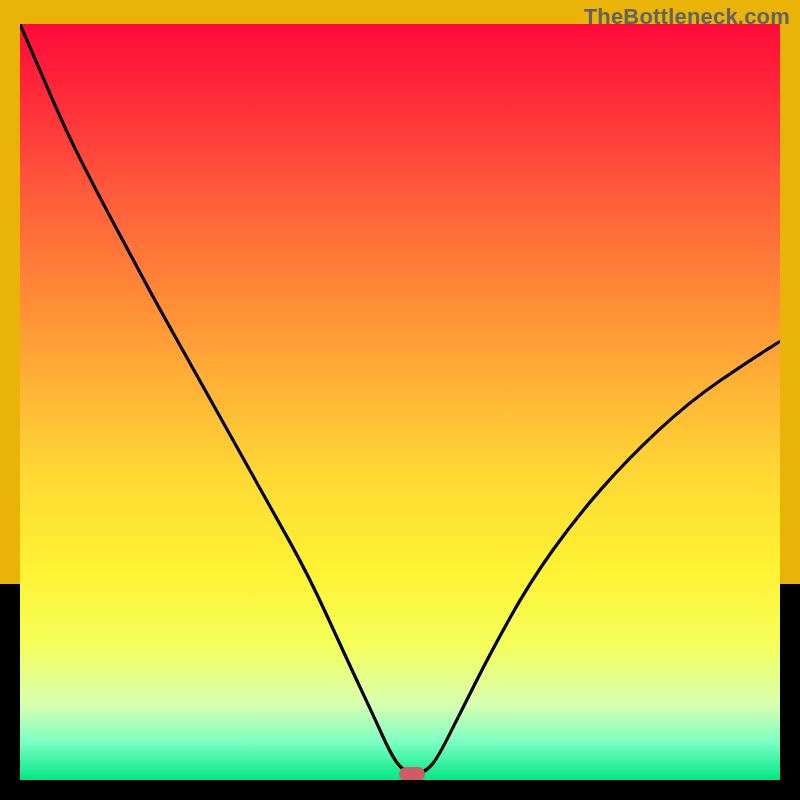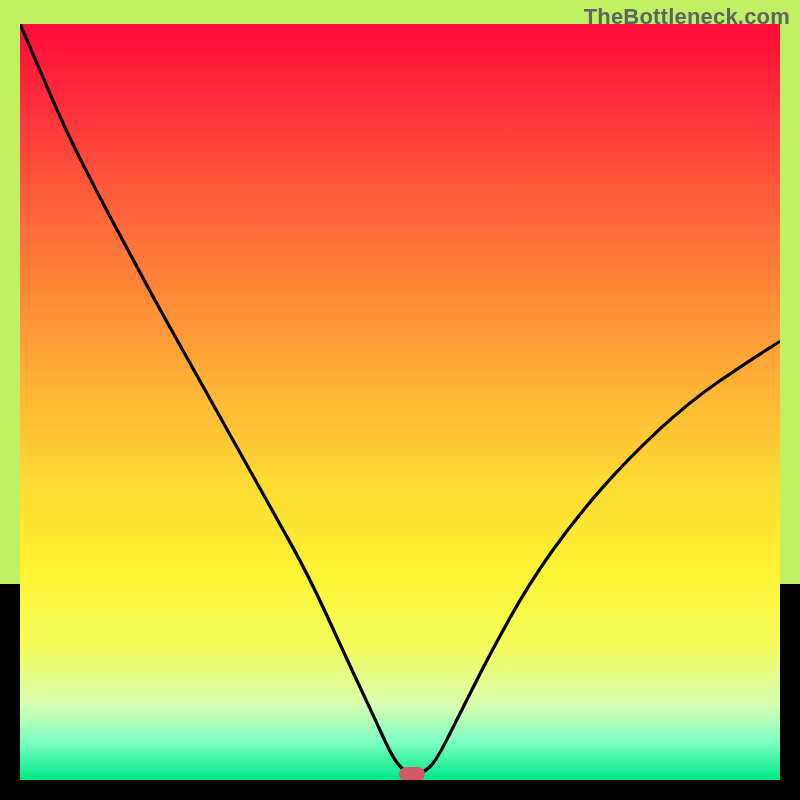--- a/index.html
+++ b/index.html
@@ -8,21 +8,21 @@
     width: 800px;
     height: 800px;
     background: #000;
     overflow: hidden;
     font-family: Arial, Helvetica, sans-serif;
   }
   .frame {
     position: relative;
     width: 800px;
     height: 584px;
-    background: #bef264;
+    background: #eab308;
   }
   .watermark {
     position: absolute;
     top: 4px;
     right: 10px;
     color: #626262;
     font-size: 22px;
     font-weight: 600;
     letter-spacing: 0.2px;
     z-index: 10;

